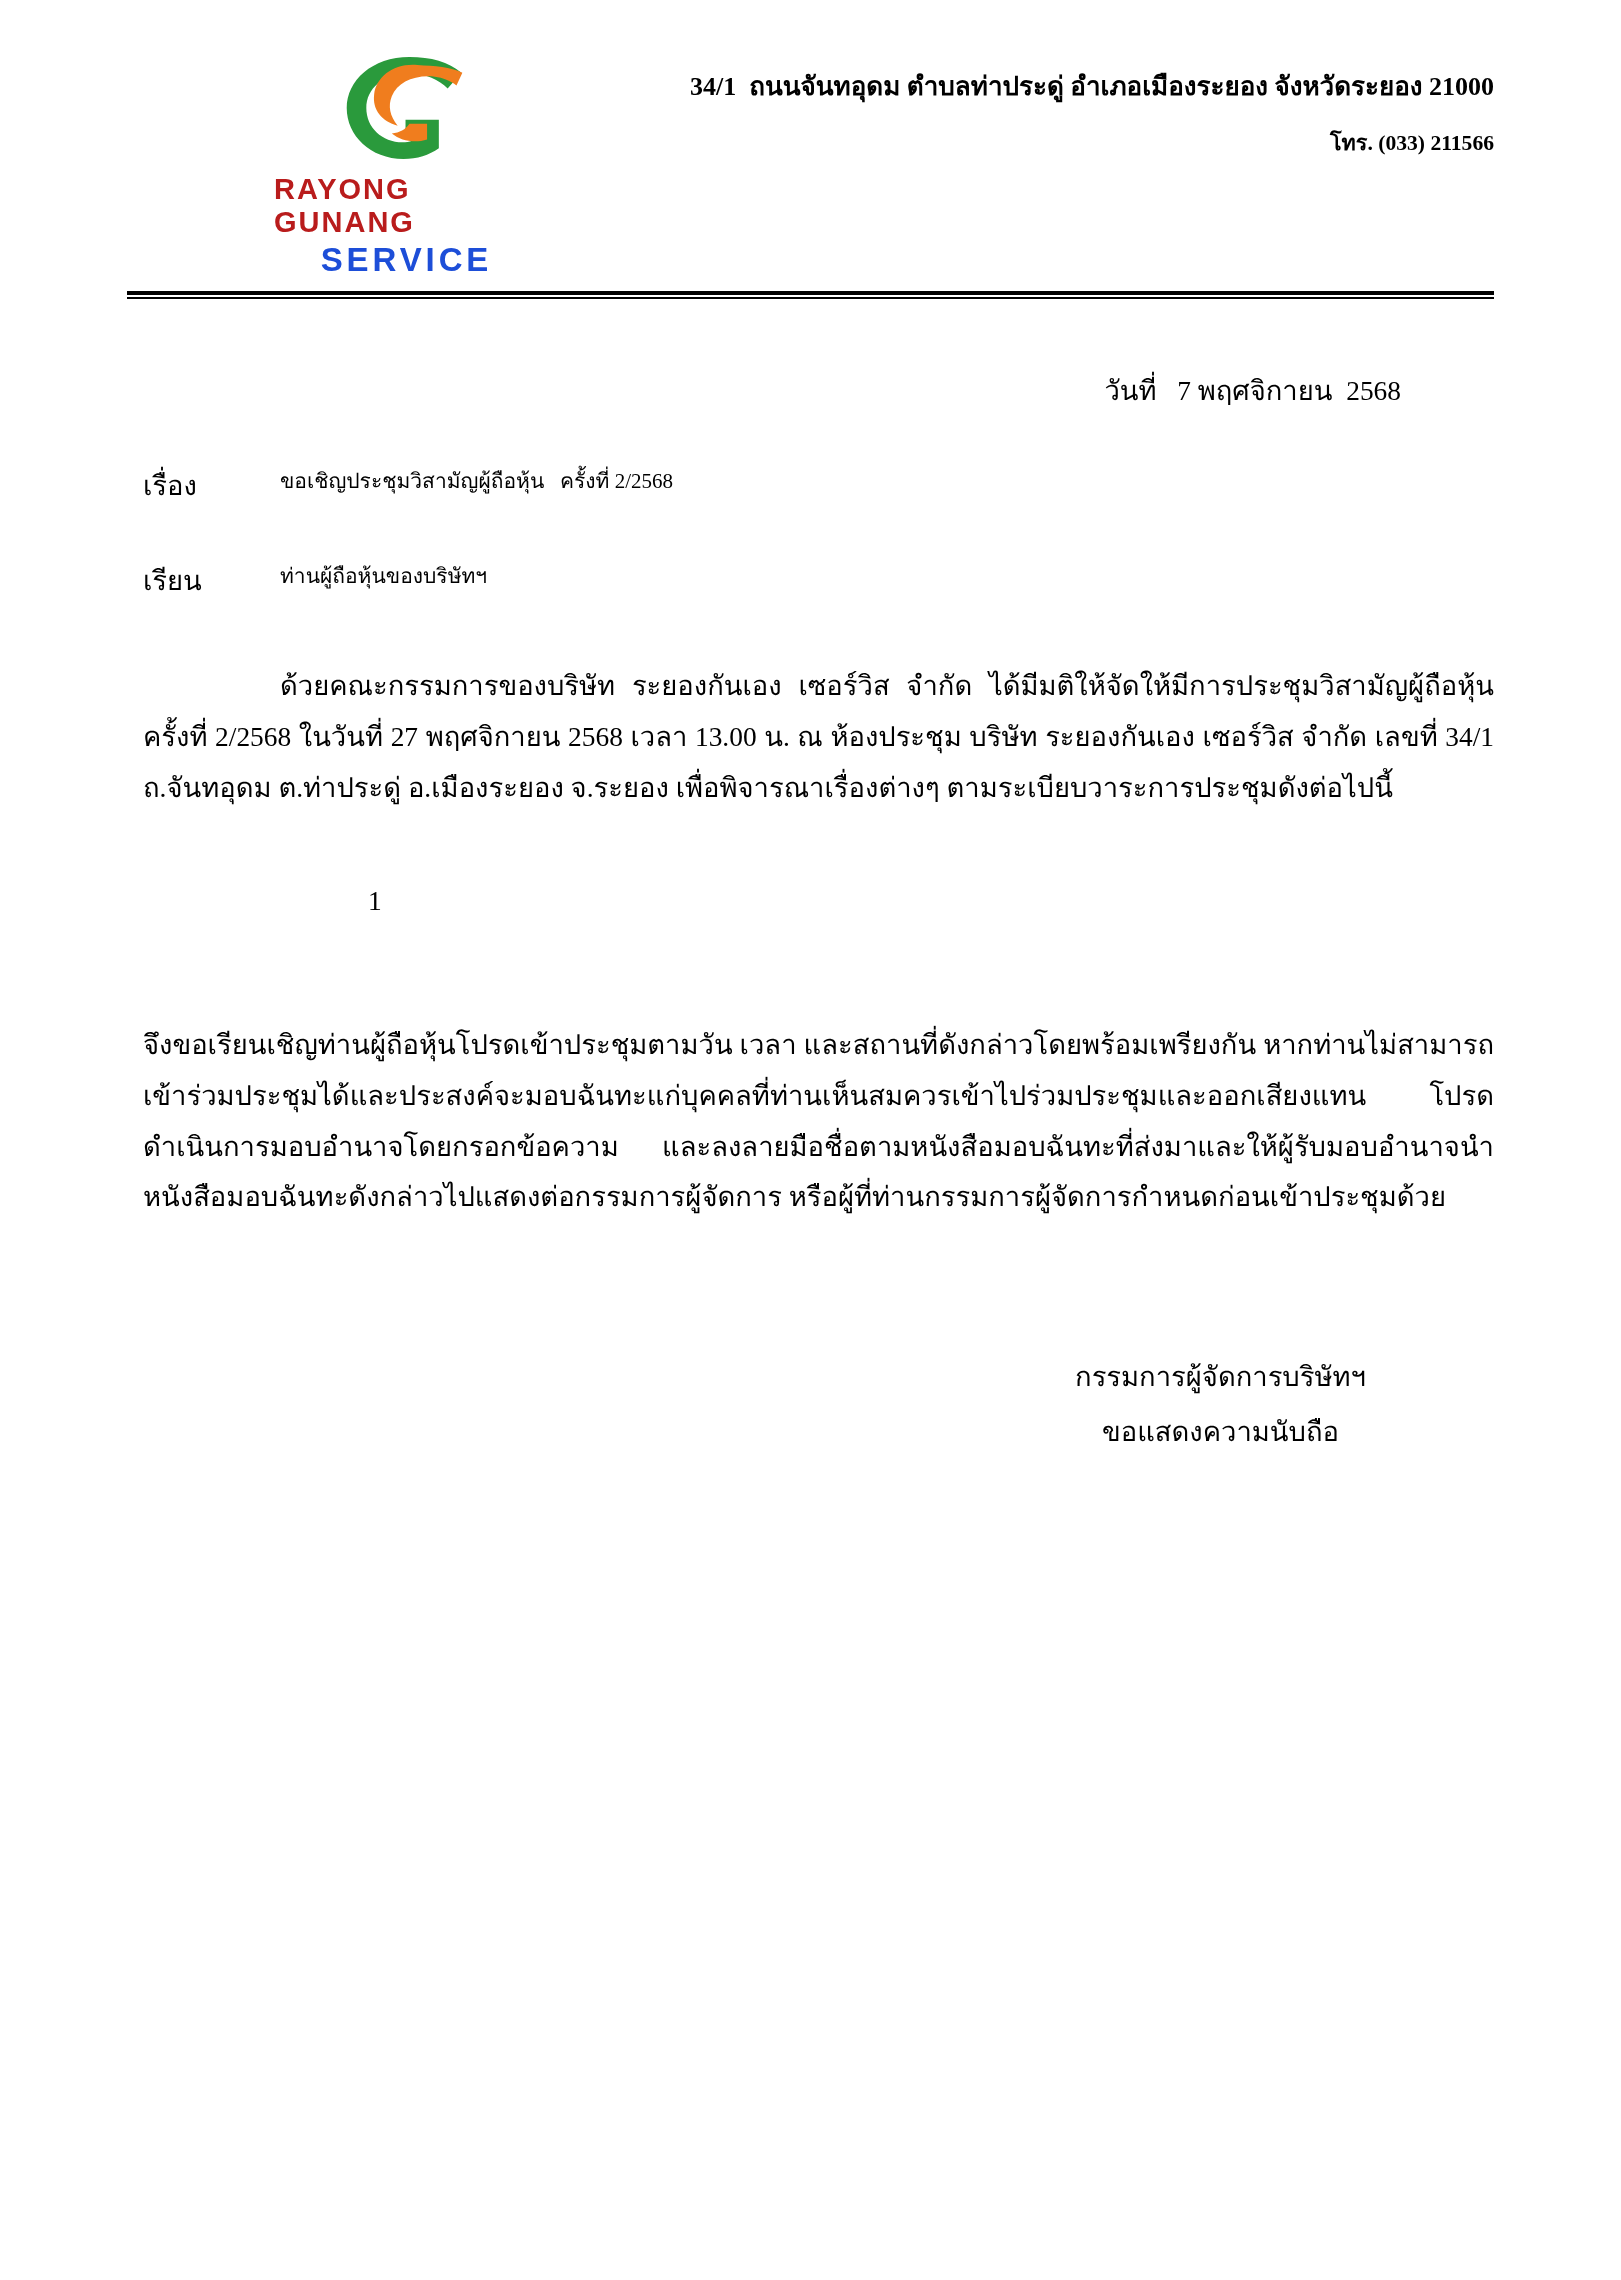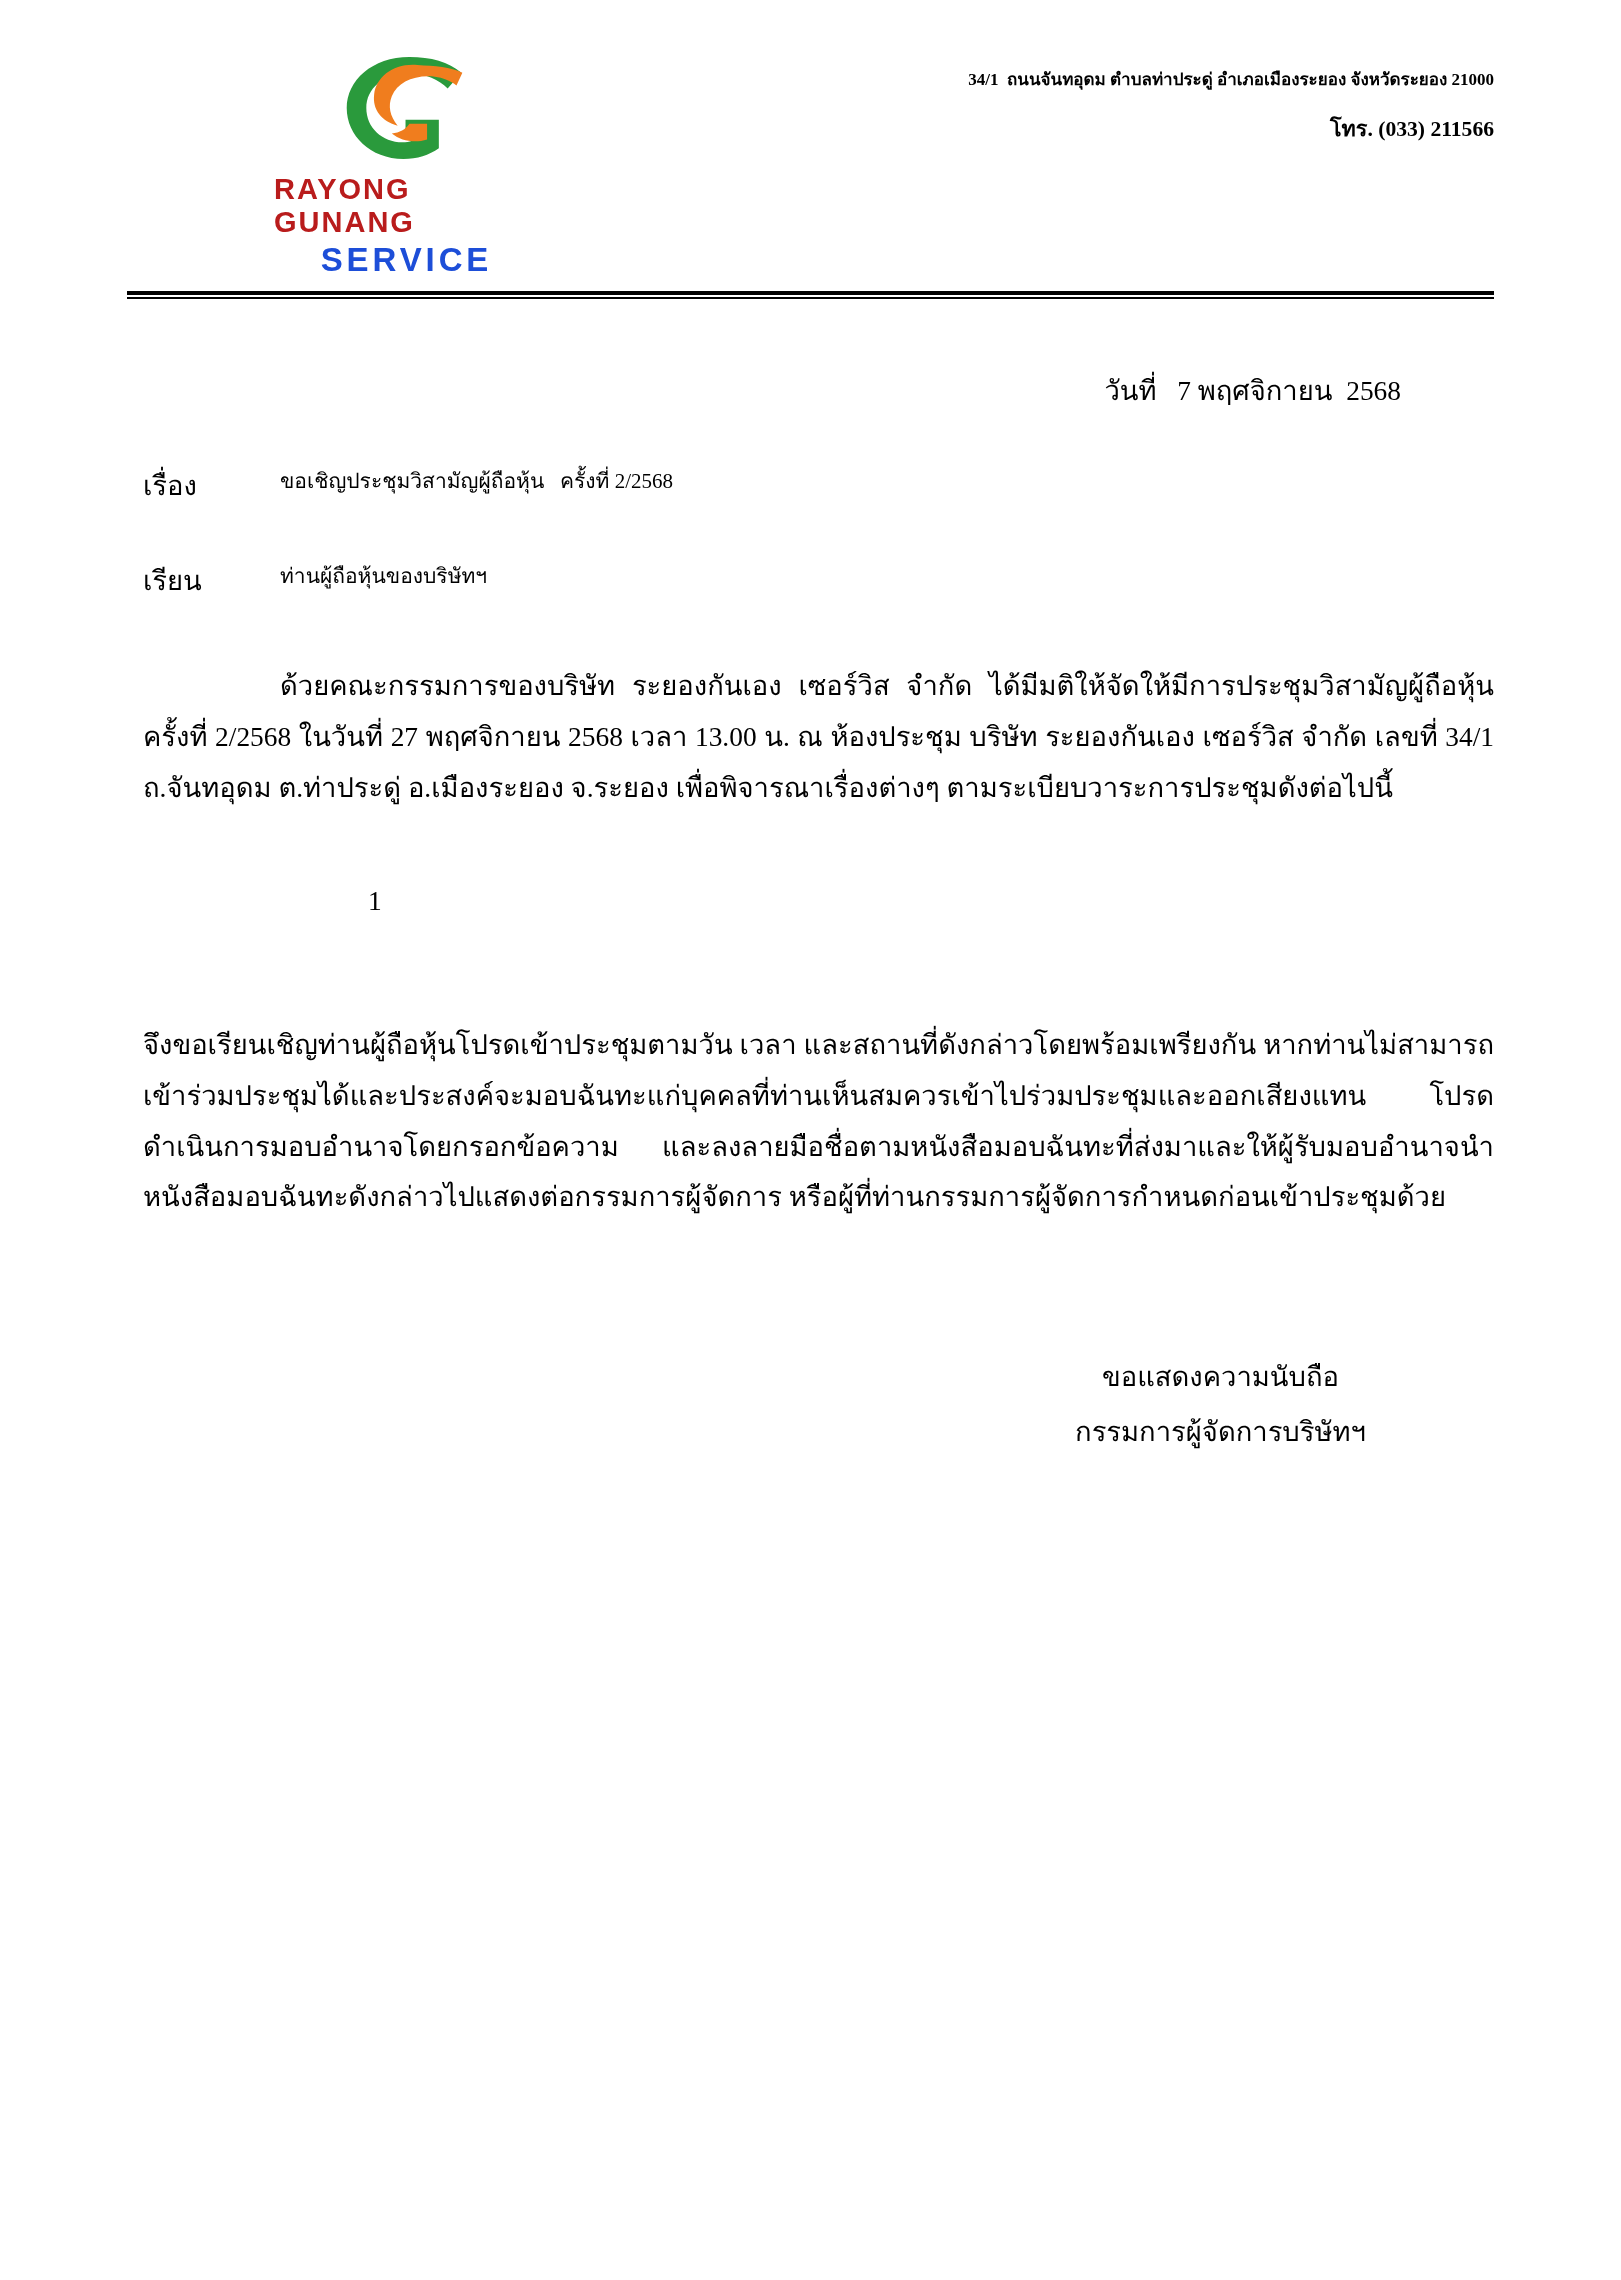--- a/index.html
+++ b/index.html
@@ -74,21 +74,21 @@
     font-family: "Liberation Serif", serif;
     font-weight: bold;
     font-size: 33px;
     letter-spacing: 1px;
     margin-bottom: 21.6px;
     white-space: pre;
   }
   .company-address {
     font-family: "Liberation Serif", serif;
     font-weight: bold;
-    font-size: 17px;
+    font-size: 26px;
     margin-bottom: 19.6px;
     white-space: pre;
   }
   .company-phone {
     font-family: "Liberation Serif", serif;
     font-weight: bold;
     font-size: 21.6px;
     white-space: pre;
   }
 
@@ -227,19 +227,19 @@
       <div class="agenda-item">
         <span class="agenda-num">1</span>
       </div>
     </div>
 
     <div class="para2">
       <span class="indent"></span><span>จึงขอเรียนเชิญท่านผู้ถือหุ้นโปรดเข้าประชุมตามวัน เวลา และสถานที่ดังกล่าวโดยพร้อมเพรียงกัน หากท่านไม่สามารถเข้าร่วมประชุมได้และประสงค์จะมอบฉันทะแก่บุคคลที่ท่านเห็นสมควรเข้าไปร่วมประชุมและออกเสียงแทน   โปรดดำเนินการมอบอำนาจโดยกรอกข้อความ    และลงลายมือชื่อตามหนังสือมอบฉันทะที่ส่งมาและให้ผู้รับมอบอำนาจนำหนังสือมอบฉันทะดังกล่าวไปแสดงต่อกรรมการผู้จัดการ หรือผู้ที่ท่านกรรมการผู้จัดการกำหนดก่อนเข้าประชุมด้วย</span>
     </div>
 
     <div class="closing">
+      <div>กรรมการผู้จัดการบริษัทฯ</div>
       <div>ขอแสดงความนับถือ</div>
-      <div>กรรมการผู้จัดการบริษัทฯ</div>
     </div>
 
   </div>
 </div>
 
 
 </body></html>

